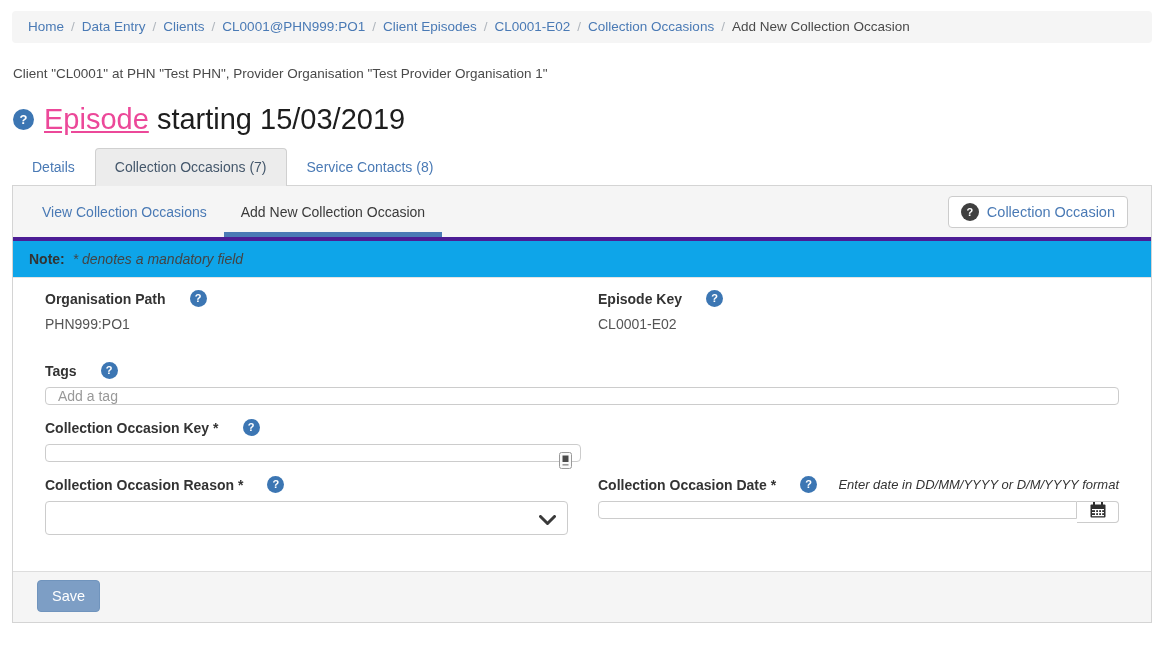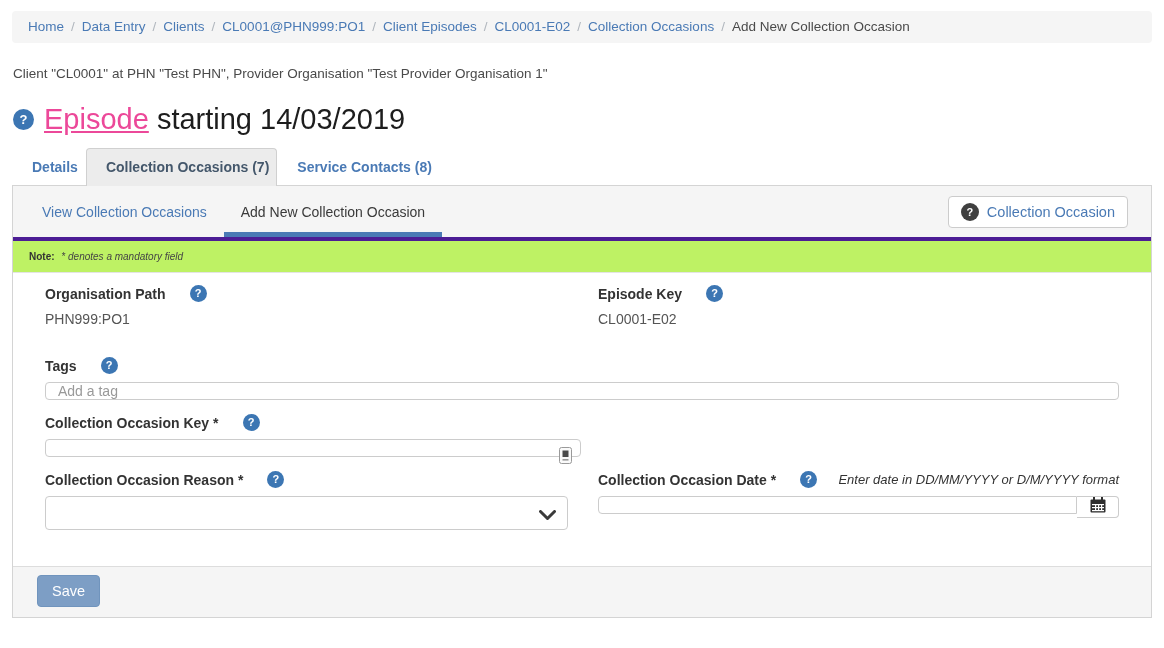--- a/index.html
+++ b/index.html
@@ -21,22 +21,22 @@
   .heading { margin: 20px 0 0 1px; display: flex; align-items: center; }
   .help-badge { width: 21px; height: 21px; border-radius: 50%; background: #3c76b3;
     color: #fff; font-size: 13px; font-weight: bold; line-height: 21px;
     text-align: center; flex: 0 0 auto; cursor: pointer; }
   .heading .help-badge { margin-right: 10px; }
   .heading-text { font-size: 29px; color: #1d1d1d; line-height: 36px; }
   .heading-text a { color: #ec4899; text-decoration: underline; cursor: pointer; }
 
   
   .tabs { margin-top: 11px; display: flex; align-items: flex-end; font-size: 14px; }
-  .tab { padding: 10px 7px 11px 19px; color: #4a7ab5; cursor: pointer;
-    border: 1px solid transparent; border-bottom: none; margin-bottom: -1px; font-weight: bold; }
+  .tab { padding: 10px 19px 11px 19px; color: #4a7ab5; cursor: pointer;
+    border: 1px solid transparent; border-bottom: none; margin-bottom: -1px; }
   .tab.active { background: #ececec; border-color: #d0d0d0; border-radius: 4px 4px 0 0;
     color: #44576b; cursor: default; position: relative; z-index: 2; }
 
   
   .panel { border: 1px solid #d4d4d4; background: #fff; position: relative; z-index: 1; }
 
   .subtab-bar { background: #f5f5f5; border-bottom: 4px solid #4c1d95; height: 55px;
     display: flex; align-items: stretch; padding: 0 12px; }
   .subtab { display: flex; align-items: center; padding: 0 17px; font-size: 14px;
     color: #4a7ab5; cursor: pointer; }
@@ -44,22 +44,22 @@
     padding-top: 5px; cursor: default; }
   .panel-help-btn { margin: auto 11px auto auto; background: #fff; border: 1px solid #ccc;
     border-radius: 4px; padding: 6px 12px; display: flex; align-items: center;
     gap: 8px; cursor: pointer; }
   .panel-help-btn .dark-badge { width: 18px; height: 18px; border-radius: 50%;
     background: #3f3f3f; color: #fff; font-size: 11px; font-weight: bold;
     line-height: 18px; text-align: center; }
   .panel-help-btn .btn-label { color: #4a7ab5; font-size: 14.5px; }
 
   
-  .note-row { background: #bef264; border-bottom: 1px solid #e4e4e4;
-    padding: 10px 16px; font-size: 10px; color: #333; }
+  .note-row { background: #0ea5e9; border-bottom: 1px solid #e4e4e4;
+    padding: 10px 16px; font-size: 14px; color: #333; }
   .note-row .note-label { font-weight: bold; }
   .note-row .note-text { font-style: italic; color: #444; margin-left: 4px; }
 
   
   .form { padding: 12px 34px 36px 32px; }
   .grid-2 { display: grid; grid-template-columns: 553px 1fr; }
   .field-label { display: flex; align-items: center; gap: 24px; font-size: 14px;
     font-weight: bold; color: #333; }
   .field-label .help-sm { width: 17px; height: 17px; border-radius: 50%;
     background: #3c76b3; color: #fff; font-size: 11px; font-weight: bold;
@@ -109,21 +109,21 @@
   <nav class="breadcrumb">
     <a>Home</a><span class="sep">/</span><a>Data Entry</a><span class="sep">/</span><a>Clients</a><span class="sep">/</span><a>CL0001@PHN999:PO1</a><span class="sep">/</span><a>Client Episodes</a><span class="sep">/</span><a>CL0001-E02</a><span class="sep">/</span><a>Collection Occasions</a><span class="sep">/</span><span class="current">Add New Collection Occasion</span>
   </nav>
 
   <div class="client-summary">Client "CL0001" at PHN "Test PHN", Provider Organisation "Test Provider Organisation 1"</div>
 
   <div class="heading">
     <span class="help-badge">?</span>
     <span class="heading-text">
       <a>Episode</a>
-      <span>starting 14/03/2019</span>
+      <span>starting 15/03/2019</span>
     </span>
   </div>
 
   <div class="tabs">
     <div class="tab">Details</div>
     <div class="tab active">Collection Occasions (7)</div>
     <div class="tab">Service Contacts (8)</div>
   </div>
 
   <div class="panel">

